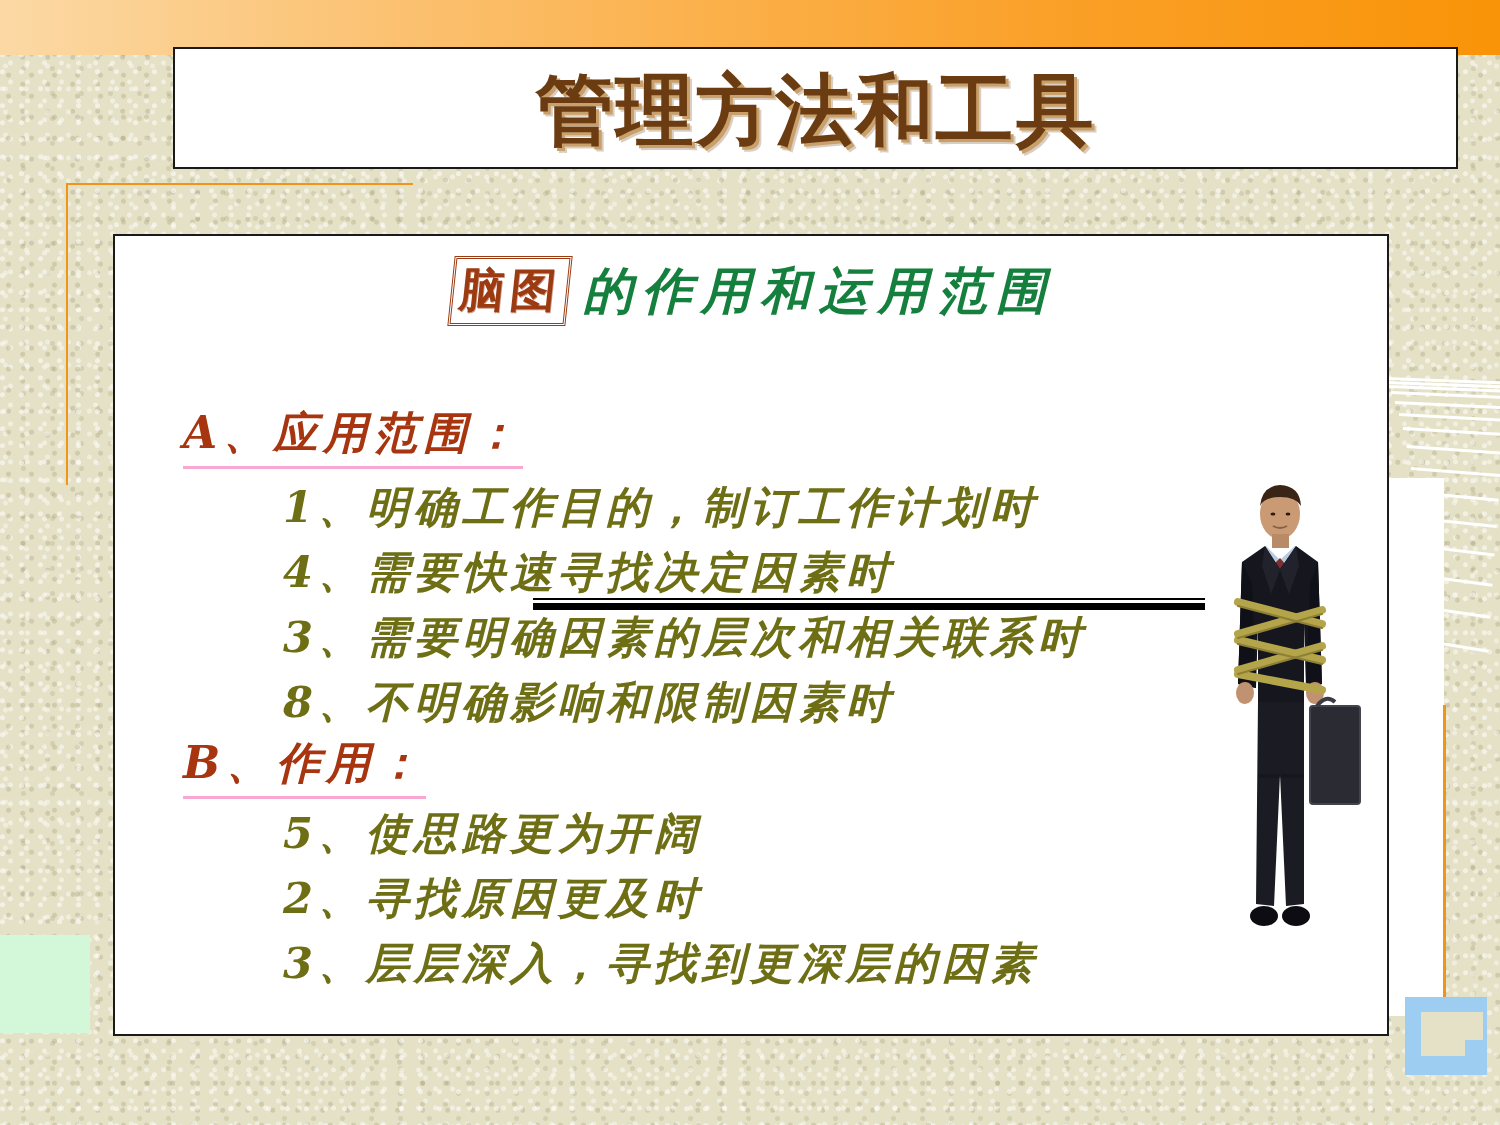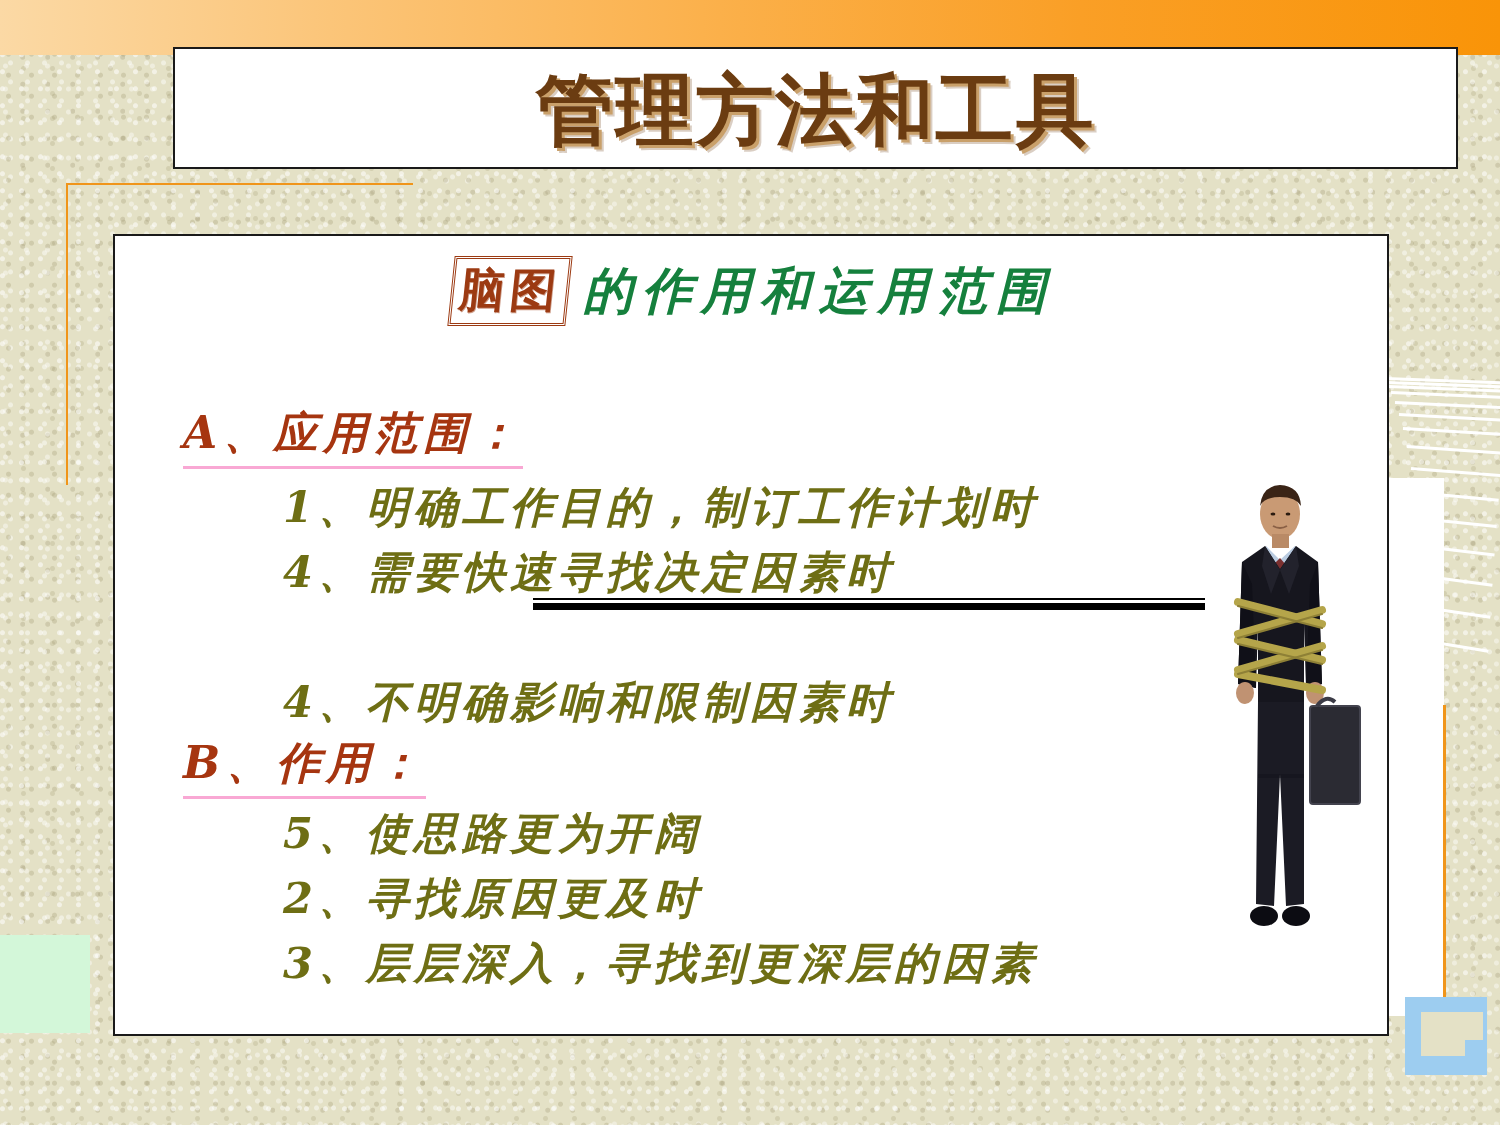--- a/index.html
+++ b/index.html
@@ -183,21 +183,22 @@
     </div>
 
     <div class="divider">
       <div class="thin"></div>
       <div class="thick"></div>
     </div>
 
     <div class="sec-head sec-a">A、应用范围：</div>
     <div class="li lx" style="top:243px">1、明确工作目的，制订工作计划时</div>
     <div class="li lx" style="top:308px">4、需要快速寻找决定因素时</div>
-    <div class="li lx" style="top:438px">4、不明确影响和限制因素时</div>
+    <div class="li lx" style="top:373px">3、需要明确因素的层次和相关联系时</div>
+    <div class="li lx" style="top:438px">8、不明确影响和限制因素时</div>
 
     <div class="sec-head sec-b">B、作用：</div>
     <div class="li lx" style="top:569px">5、使思路更为开阔</div>
     <div class="li lx" style="top:634px">2、寻找原因更及时</div>
     <div class="li lx" style="top:699px">3、层层深入，寻找到更深层的因素</div>
 
   </div>
 
   <div class="person">
     <svg width="150" height="500" viewBox="0 0 150 500" xmlns="http://www.w3.org/2000/svg">

